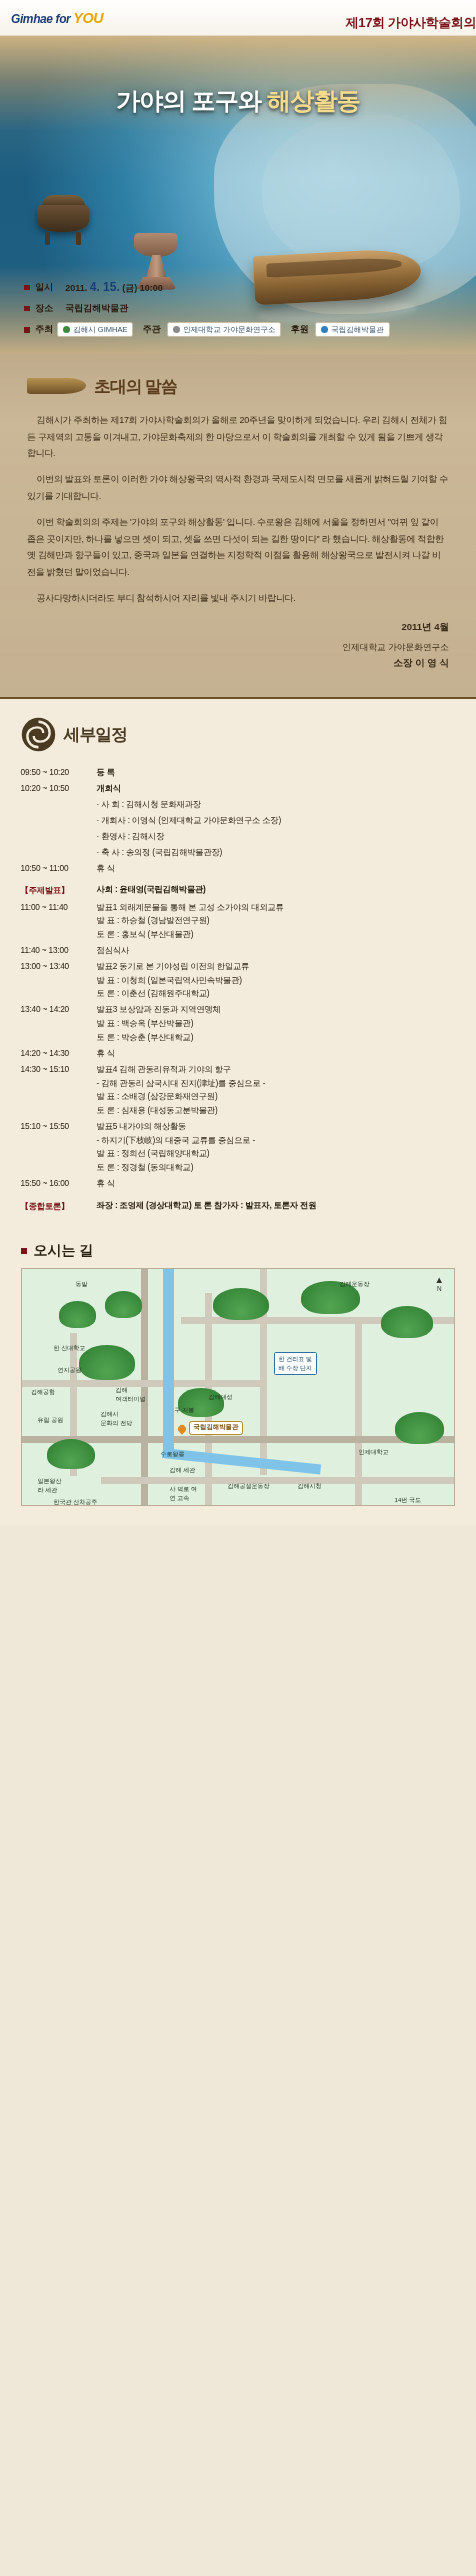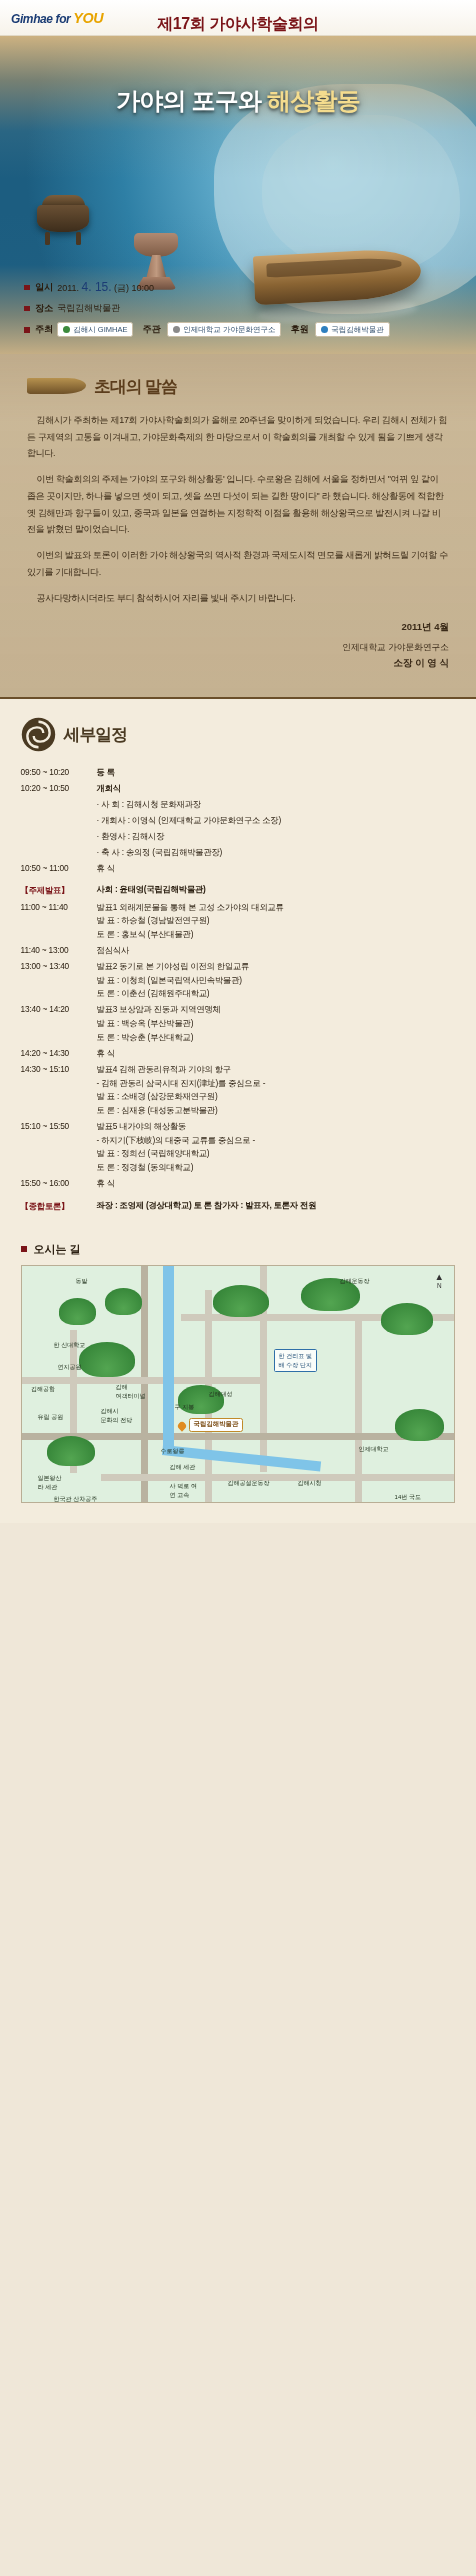--- a/index.html
+++ b/index.html
@@ -25,22 +25,22 @@
     font-size:12px;
     font-weight:bold;
     letter-spacing:-0.4px;
     color:#1b3c74;
     font-style:italic;
   }
   .logo .yellow { color:#e8a400; font-size:14.3px; }
   .header-title {
     position:absolute;
     left:0; right:0; top:14.3px;
-    text-align:center;
-    font-size:16px;
+    text-align:right;
+    font-size:13px;
     font-weight:bold;
     color:#7a1418;
     letter-spacing:-0.4px;
   }
 
   
   .hero {
     position:relative;
     height:318px;
     overflow:hidden;
@@ -155,21 +155,21 @@
   
   .hero-info {
     position:absolute;
     left:24px; bottom:9.5px; right:16px;
     font-size:9px;
     color:#2a1c0e;
   }
   .info-row { display:flex; align-items:center; margin-bottom:7.1px; }
   .sqr { width:5.6px; height:5.6px; background:#7a1418; margin-right:5.6px; flex:none; }
   .info-label { font-weight:bold; margin-right:4px; }
-  .info-value { font-weight:normal; }
+  .info-value { font-weight:bold;margin-left:8px; }
   .info-value .big { font-size:12px; color:#1b3c74; }
   .org-badge {
     display:inline-flex; align-items:center;
     background:#ffffff; border:0.8px solid #c9bda5;
     border-radius:2.4px; padding:1.6px 4.8px; margin-right:8px;
     font-size:7.5px; color:#33506e;
   }
   .org-badge .dot { width:7.1px; height:7.1px; border-radius:50%; background:#2f7fbf; margin-right:3.2px; }
   .org-badge.green .dot { background:#3c8a3c; }
   .org-badge.gray .dot { background:#8a8a8a; }
@@ -227,21 +227,21 @@
   table.sched td { vertical-align:top; padding:1.2px 0; line-height:1.65; letter-spacing:-0.2px; }
   td.time { width:76px; white-space:nowrap; color:#2c2012; }
   td.desc { color:#2c2012; }
   .sec-label { font-weight:bold; color:#7a1418; padding-top:6.4px; display:block; }
   .bold { font-weight:bold; }
 
   
   .map-section { background:#f3ecdd; padding:3.2px 20.6px 20.6px 20.6px; }
   .map-head { display:flex; align-items:center; margin-bottom:8px; }
   .map-head .sqr { width:6.4px; height:6.4px; background:#7a1418; margin-right:6.4px; }
-  .map-head-title { font-size:11px; font-weight:bold; color:#2c2012; }
+  .map-head-title { font-size:14px; font-weight:bold; color:#2c2012; }
   .map-box {
     position:relative;
     height:238px;
     background:#dff0df;
     border:0.8px solid #b9ae95;
     overflow:hidden;
   }
   .mroad { position:absolute; background:#cfcabc; }
   .mroad.v { width:7.1px; }
   .mroad.h { height:7.1px; }
@@ -349,22 +349,22 @@
       </div>
     </div>
   </div>
 
   <div class="greeting">
     <div class="greeting-head">
       <div class="greet-boat"></div>
       <div class="greeting-title">초대의 말씀</div>
     </div>
     <p>김해시가 주최하는 제17회 가야사학술회의가 올해로 20주년을 맞이하게 되었습니다. 우리 김해시 전체가 힘든 구제역의 고통을 이겨내고, 가야문화축제의 한 마당으로서 이 학술회의를 개최할 수 있게 됨을 기쁘게 생각합니다.</p>
+    <p>이번의 발표와 토론이 이러한 가야 해상왕국의 역사적 환경과 국제도시적 면모를 새롭게 밝혀드릴 기여할 수 있기를 기대합니다.</p>
     <p>이번 학술회의의 주제는 '가야의 포구와 해상활동' 입니다. 수로왕은 김해에 서울을 정하면서 "여뀌 잎 같이 좁은 곳이지만, 하나를 넣으면 셋이 되고, 셋을 쓰면 다섯이 되는 길한 땅이다" 라 했습니다. 해상활동에 적합한 옛 김해만과 항구들이 있고, 중국과 일본을 연결하는 지정학적 이점을 활용해 해상왕국으로 발전시켜 나갈 비전을 밝혔던 말이었습니다.</p>
-    <p>이번의 발표와 토론이 이러한 가야 해상왕국의 역사적 환경과 국제도시적 면모를 새롭게 밝혀드릴 기여할 수 있기를 기대합니다.</p>
     <p>공사다망하시더라도 부디 참석하시어 자리를 빛내 주시기 바랍니다.</p>
     <div class="sign-date">2011년 4월</div>
     <div class="sign-org">인제대학교 가야문화연구소</div>
     <div class="sign-name">소장 이 영 식</div>
   </div>
 
   <div class="schedule">
     <div class="schedule-head">
       <svg class="spiral" viewBox="0 0 44 44">
         <circle cx="22" cy="22" r="21" fill="#4a3a22"></circle>

